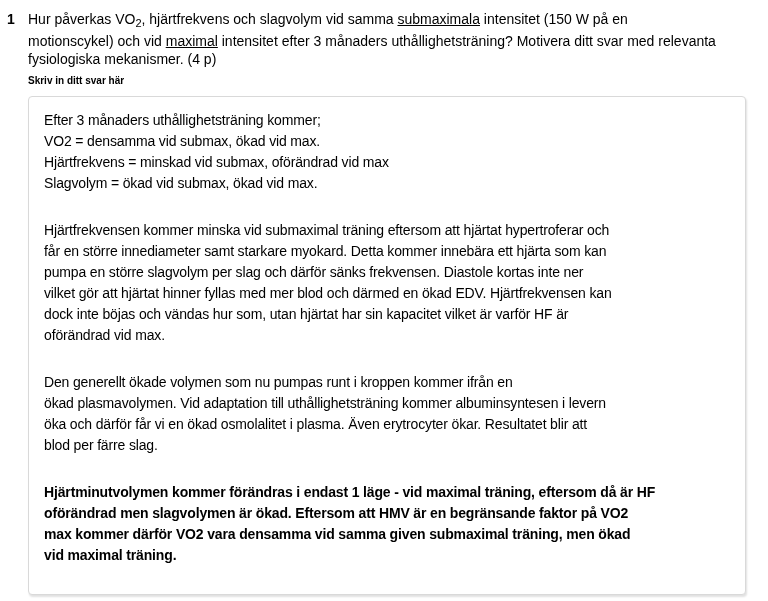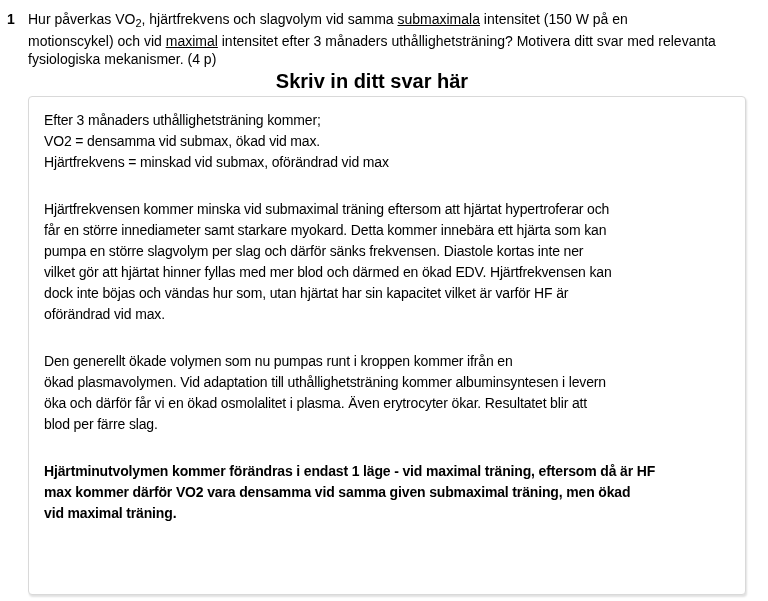--- a/index.html
+++ b/index.html
@@ -39,24 +39,23 @@
   }
   .q-text .seg-sub {
     font-size: 11px;
     vertical-align: -3px;
   }
   .q-text .seg-underline {
     text-decoration: underline;
   }
   .answer-label {
     margin: 4px 0 0 0;
-    font-size: 20px;
+    font-size: 10px;
     line-height: 18px;
     font-weight: 700;
-    text-align: center;
   }
   .answer-box {
     margin-top: 6px;
     width: 718px;
     min-height: 499px;
     box-sizing: border-box;
     background: #ffffff;
     border: 1px solid #d9d9d9;
     border-radius: 4px;
     box-shadow: 1px 2px 2px rgba(0,0,0,0.12);
@@ -89,37 +88,39 @@
     <div class="q-number">1</div>
     <div class="q-body">
       <p class="q-text"><span>Hur påverkas VO</span><span class="seg-sub">2</span><span>, hjärtfrekvens och slagvolym vid samma </span><span class="seg-underline">submaximala</span><span> intensitet (150 W på en motionscykel) och vid </span><span class="seg-underline">maximal</span><span> intensitet efter 3 månaders uthållighetsträning? Motivera ditt svar med relevanta fysiologiska mekanismer. (4 p)</span></p>
       <p class="answer-label">Skriv in ditt svar här</p>
       <div class="answer-box">
         <div class="answer-text">
             <div class="answer-para">
               <div class="answer-line">Efter 3 månaders uthållighetsträning kommer;</div>
               <div class="answer-line">VO2 = densamma vid submax, ökad vid max.</div>
               <div class="answer-line">Hjärtfrekvens = minskad vid submax, oförändrad vid max</div>
+              <div class="answer-line">Slagvolym = ökad vid submax, ökad vid max.</div>
             </div>
             <div class="answer-para">
               <div class="answer-line">Hjärtfrekvensen kommer minska vid submaximal träning eftersom att hjärtat hypertroferar och</div>
               <div class="answer-line">får en större innediameter samt starkare myokard. Detta kommer innebära ett hjärta som kan</div>
               <div class="answer-line">pumpa en större slagvolym per slag och därför sänks frekvensen. Diastole kortas inte ner</div>
               <div class="answer-line">vilket gör att hjärtat hinner fyllas med mer blod och därmed en ökad EDV. Hjärtfrekvensen kan</div>
               <div class="answer-line">dock inte böjas och vändas hur som, utan hjärtat har sin kapacitet vilket är varför HF är</div>
               <div class="answer-line">oförändrad vid max.</div>
             </div>
             <div class="answer-para">
               <div class="answer-line">Den generellt ökade volymen som nu pumpas runt i kroppen kommer ifrån en</div>
               <div class="answer-line">ökad plasmavolymen. Vid adaptation till uthållighetsträning kommer albuminsyntesen i levern</div>
               <div class="answer-line">öka och därför får vi en ökad osmolalitet i plasma. Även erytrocyter ökar. Resultatet blir att</div>
               <div class="answer-line">blod per färre slag.</div>
             </div>
             <div class="answer-para">
               <div class="answer-line">Hjärtminutvolymen kommer förändras i endast 1 läge - vid maximal träning, eftersom då är HF</div>
+              <div class="answer-line">oförändrad men slagvolymen är ökad. Eftersom att HMV är en begränsande faktor på VO2</div>
               <div class="answer-line">max kommer därför VO2 vara densamma vid samma given submaximal träning, men ökad</div>
               <div class="answer-line">vid maximal träning.</div>
             </div>
           </div>
       </div>
     </div>
   </div>
 </div>
 
 </body></html>

